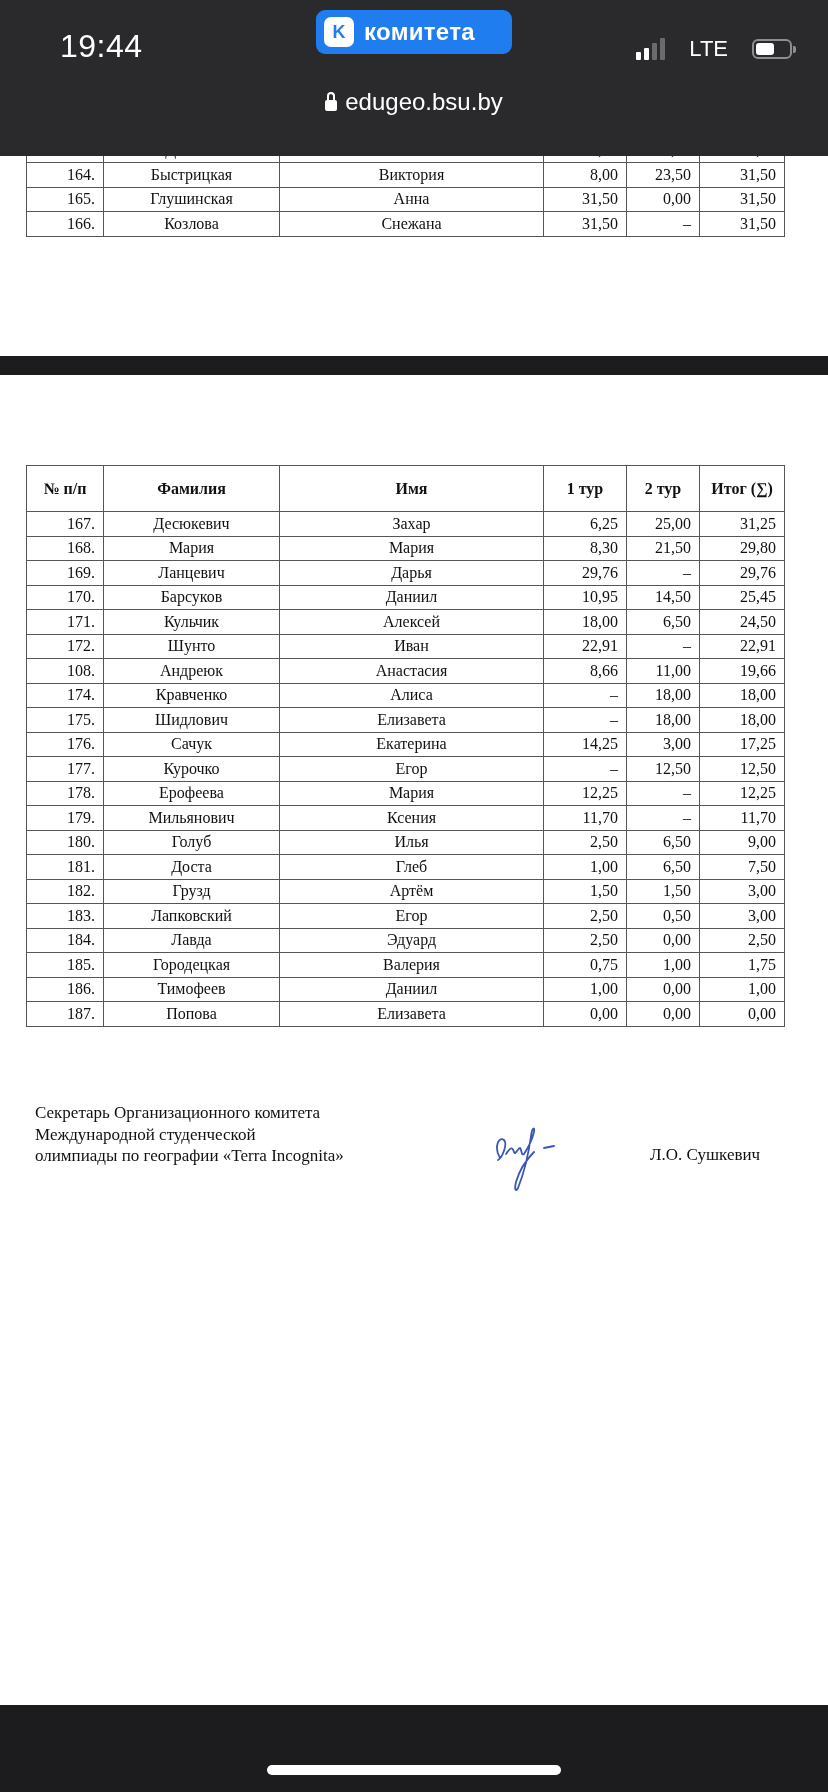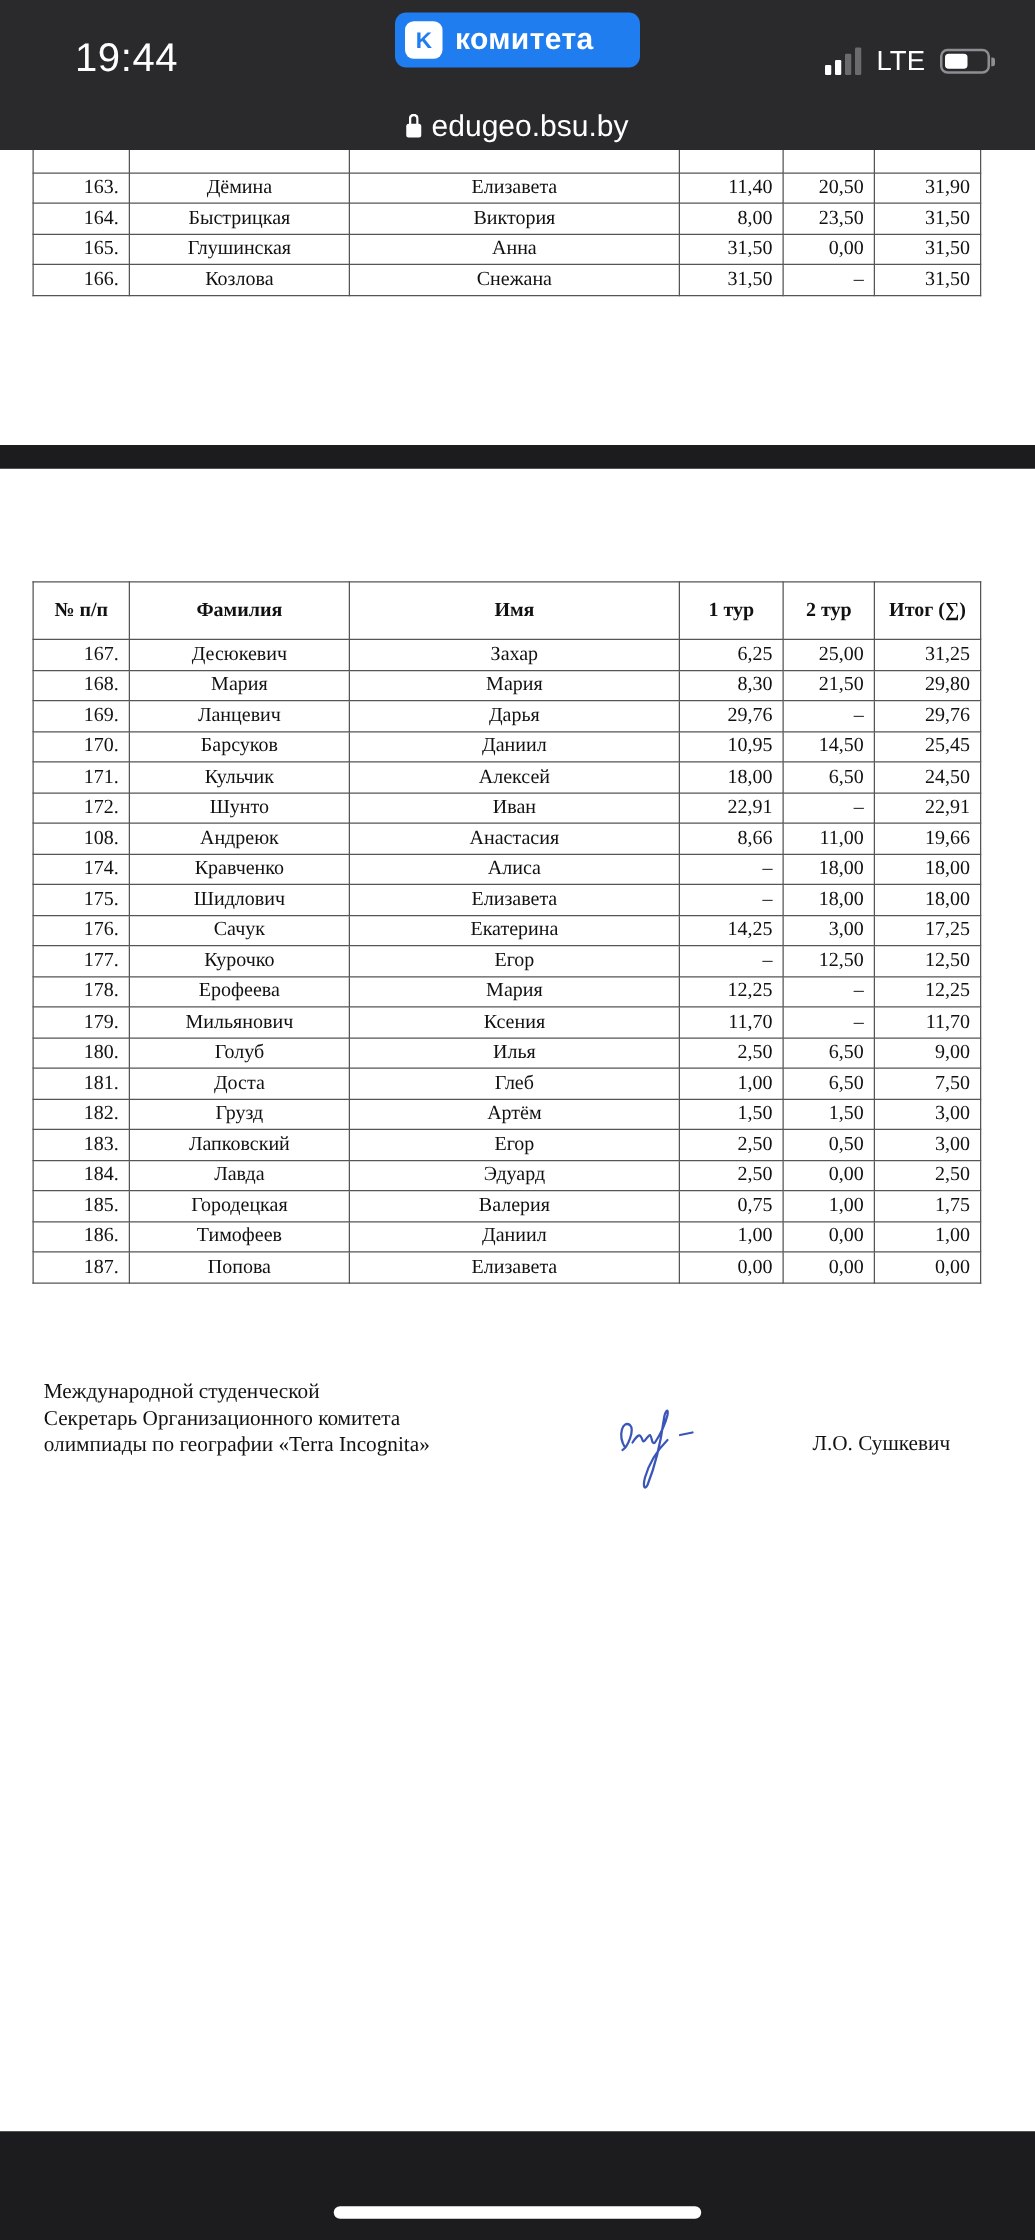--- a/index.html
+++ b/index.html
@@ -1,22 +1,22 @@
 <!DOCTYPE html>
 <html><head>
 <meta charset="utf-8">
 <style>
   html, body { margin:0; padding:0; }
   body { width:828px; height:1792px; position:relative; overflow:hidden; background:#ffffff; font-family:"Liberation Serif", serif; color:#111; }
-  .topbar { position:absolute; left:0; top:0; width:828px; height:120px; background:#2a2a2c; z-index:5; }
+  .topbar { position:absolute; left:0; top:0; width:828px; height:156px; background:#2a2a2c; z-index:5; }
   .time { position:absolute; left:60px; top:28px; font-family:"Liberation Sans", sans-serif; font-size:32px; color:#fff; letter-spacing:0.5px; }
   .vk-badge { position:absolute; left:316px; top:10px; width:196px; height:44px; background:#1f7df0; border-radius:9px; display:flex; align-items:center; }
   .vk-logo { width:30px; height:30px; background:#fff; border-radius:7px; margin-left:8px; margin-right:10px; display:flex; align-items:center; justify-content:center; color:#1f7df0; font-family:"Liberation Sans", sans-serif; font-weight:bold; font-size:18px; }
   .vk-text { color:#fff; font-family:"Liberation Sans", sans-serif; font-weight:bold; font-size:24px; letter-spacing:0.3px; }
-  .status-right { position:absolute; right:36px; top:36px; display:flex; align-items:center; gap:8px; }
+  .status-right { position:absolute; right:36px; top:36px; display:flex; align-items:center; gap:20px; }
   .signal { display:flex; align-items:flex-end; gap:3px; height:22px; }
   .signal span { width:5px; background:#fff; border-radius:1px; }
   .signal span.dim { background:#6b6b6e; }
   .lte { font-family:"Liberation Sans", sans-serif; color:#fff; font-size:22px; margin-left:4px; }
   .battery { width:40px; height:20px; border:2px solid #8e8e92; border-radius:6px; position:relative; margin-left:4px; box-sizing:border-box; }
   .battery .fill { position:absolute; left:2px; top:2px; width:18px; height:12px; background:#fff; border-radius:3px; }
   .battery .nub { position:absolute; right:-6px; top:5px; width:3px; height:7px; background:#8e8e92; border-radius:0 2px 2px 0; }
   .url { position:absolute; left:0; width:828px; top:88px; text-align:center; font-family:"Liberation Sans", sans-serif; font-size:24px; color:#fff; }
   .lock-icon { display:inline-block; width:12px; height:11px; background:#fff; border-radius:2px; position:relative; margin-right:8px; vertical-align:-1px; }
   .lock-icon::before { content:""; position:absolute; left:2px; top:-8px; width:4px; height:8px; border:2px solid #fff; border-bottom:none; border-radius:5px 5px 0 0; }
@@ -303,22 +303,22 @@
         <td class="txt">Попова</td>
         <td class="txt">Елизавета</td>
         <td class="num">0,00</td>
         <td class="num">0,00</td>
         <td class="num">0,00</td>
       </tr>
     </tbody>
 </table>
 
 <div class="sig-text">
+  <div>Секретарь Организационного комитета</div>
   <div>Международной студенческой</div>
-  <div>Секретарь Организационного комитета</div>
   <div>олимпиады по географии «Terra Incognita»</div>
 </div>
 <svg class="signature" width="100" height="80" viewBox="0 0 100 80">
   <path d="M12 40 C6 30, 10 18, 16 22 C20 26, 14 40, 10 42 M18 36 C22 30, 24 28, 26 34 C27 38, 30 30, 32 30 C34 32, 33 38, 36 36 C40 30, 44 22, 46 14 C47 8, 44 10, 43 18 C40 40, 34 60, 30 70 C28 74, 26 72, 28 64 C32 50, 40 40, 46 34 M56 30 L66 28" fill="none" stroke="#3a56b8" stroke-width="1.8" stroke-linecap="round"></path>
 </svg>
 <div class="sig-name">Л.О. Сушкевич</div>
 
 <div class="bottombar"></div>
 <div class="home-indicator"></div>
 

